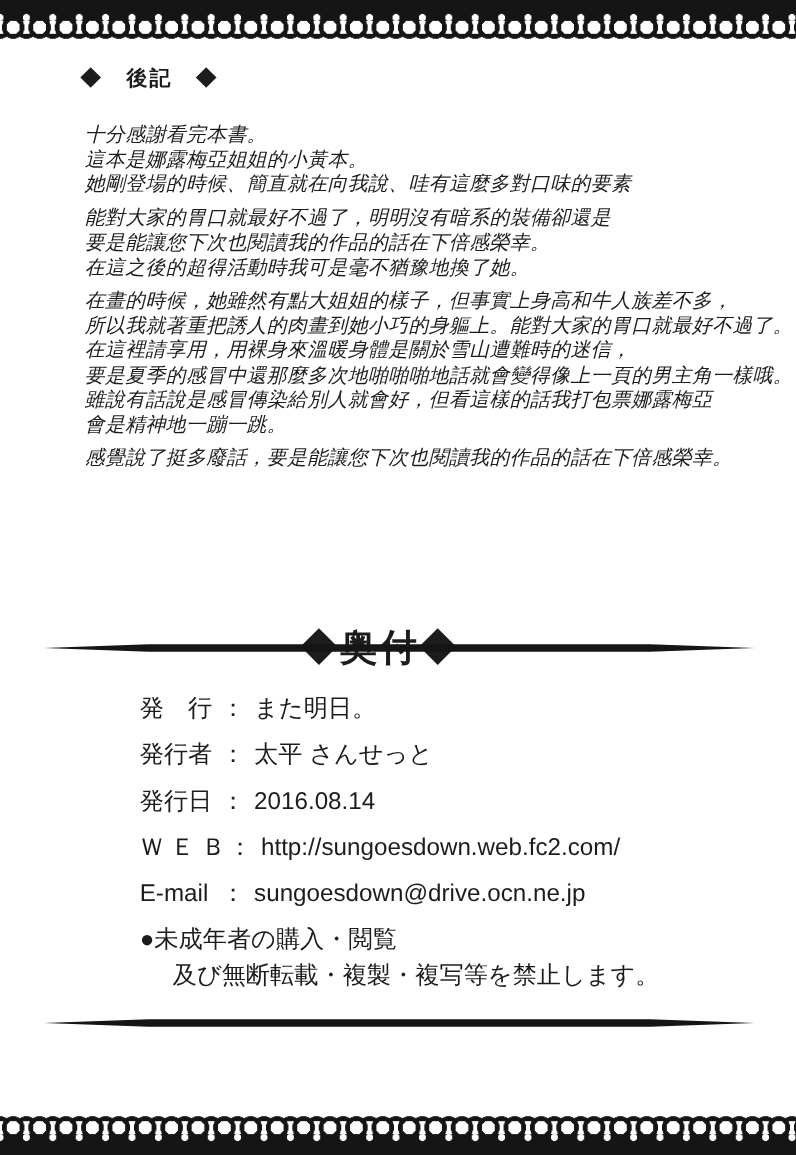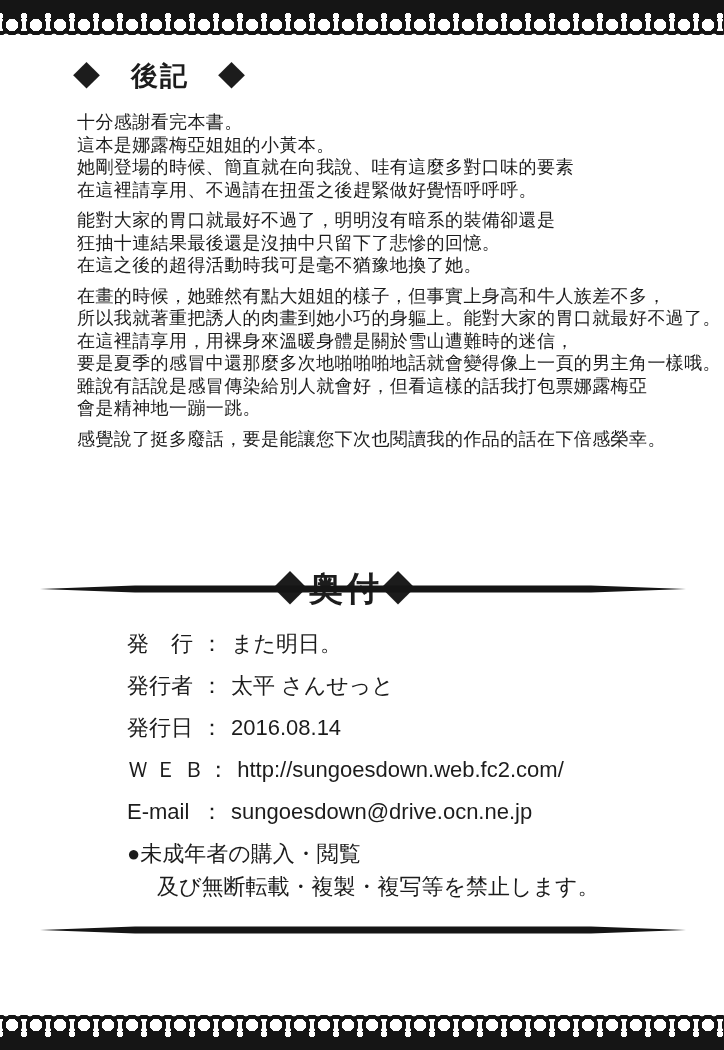--- a/index.html
+++ b/index.html
@@ -30,35 +30,35 @@
     background-repeat: repeat-x, repeat-x, repeat-x, no-repeat;
   }
   .lace-top { top: 0; }
   .lace-bottom { bottom: 0; transform: scaleY(-1); }
 
   
   .afterword-heading {
     position: absolute;
     left: 73px;
     top: 58px;
-    font-size: 27px;
+    font-size: 19px;
     font-weight: bold;
     letter-spacing: 2px;
     white-space: nowrap;
   }
   .afterword-body {
     position: absolute;
     left: 77px;
     top: 111px;
     font-size: 18px;
     line-height: 22.5px;
     letter-spacing: 0.4px;
   }
   .para { margin: 0 0 8px 0; }
-  .line { white-space: nowrap; }
+  .line { white-space: nowrap; font-style: italic; }
 
   
   .colophon-heading {
     position: absolute;
     left: 0;
     top: 566px;
     width: 690px;
     text-align: center;
     font-size: 34px;
     font-weight: bold;
@@ -95,25 +95,24 @@
 
   <div class="lace lace-top"></div>
 
   <div class="afterword-heading">◆　後記　◆</div>
 
   <div class="afterword-body">
     <div class="para">
       <div class="line">十分感謝看完本書。</div>
       <div class="line">這本是娜露梅亞姐姐的小黃本。</div>
       <div class="line">她剛登場的時候、簡直就在向我說、哇有這麼多對口味的要素</div>
-      <div class="line">在這裡請享用、不過請在扭蛋之後趕緊做好覺悟呼呼呼。</div>
     </div>
     <div class="para">
       <div class="line">能對大家的胃口就最好不過了，明明沒有暗系的裝備卻還是</div>
-      <div class="line">狂抽十連結果最後還是沒抽中只留下了悲慘的回憶。</div>
+      <div class="line">要是能讓您下次也閱讀我的作品的話在下倍感榮幸。</div>
       <div class="line">在這之後的超得活動時我可是毫不猶豫地換了她。</div>
     </div>
     <div class="para">
       <div class="line">在畫的時候，她雖然有點大姐姐的樣子，但事實上身高和牛人族差不多，</div>
       <div class="line">所以我就著重把誘人的肉畫到她小巧的身軀上。能對大家的胃口就最好不過了。</div>
       <div class="line">在這裡請享用，用裸身來溫暖身體是關於雪山遭難時的迷信，</div>
       <div class="line">要是夏季的感冒中還那麼多次地啪啪啪地話就會變得像上一頁的男主角一樣哦。</div>
       <div class="line">雖說有話說是感冒傳染給別人就會好，但看這樣的話我打包票娜露梅亞</div>
       <div class="line">會是精神地一蹦一跳。</div>
     </div>

